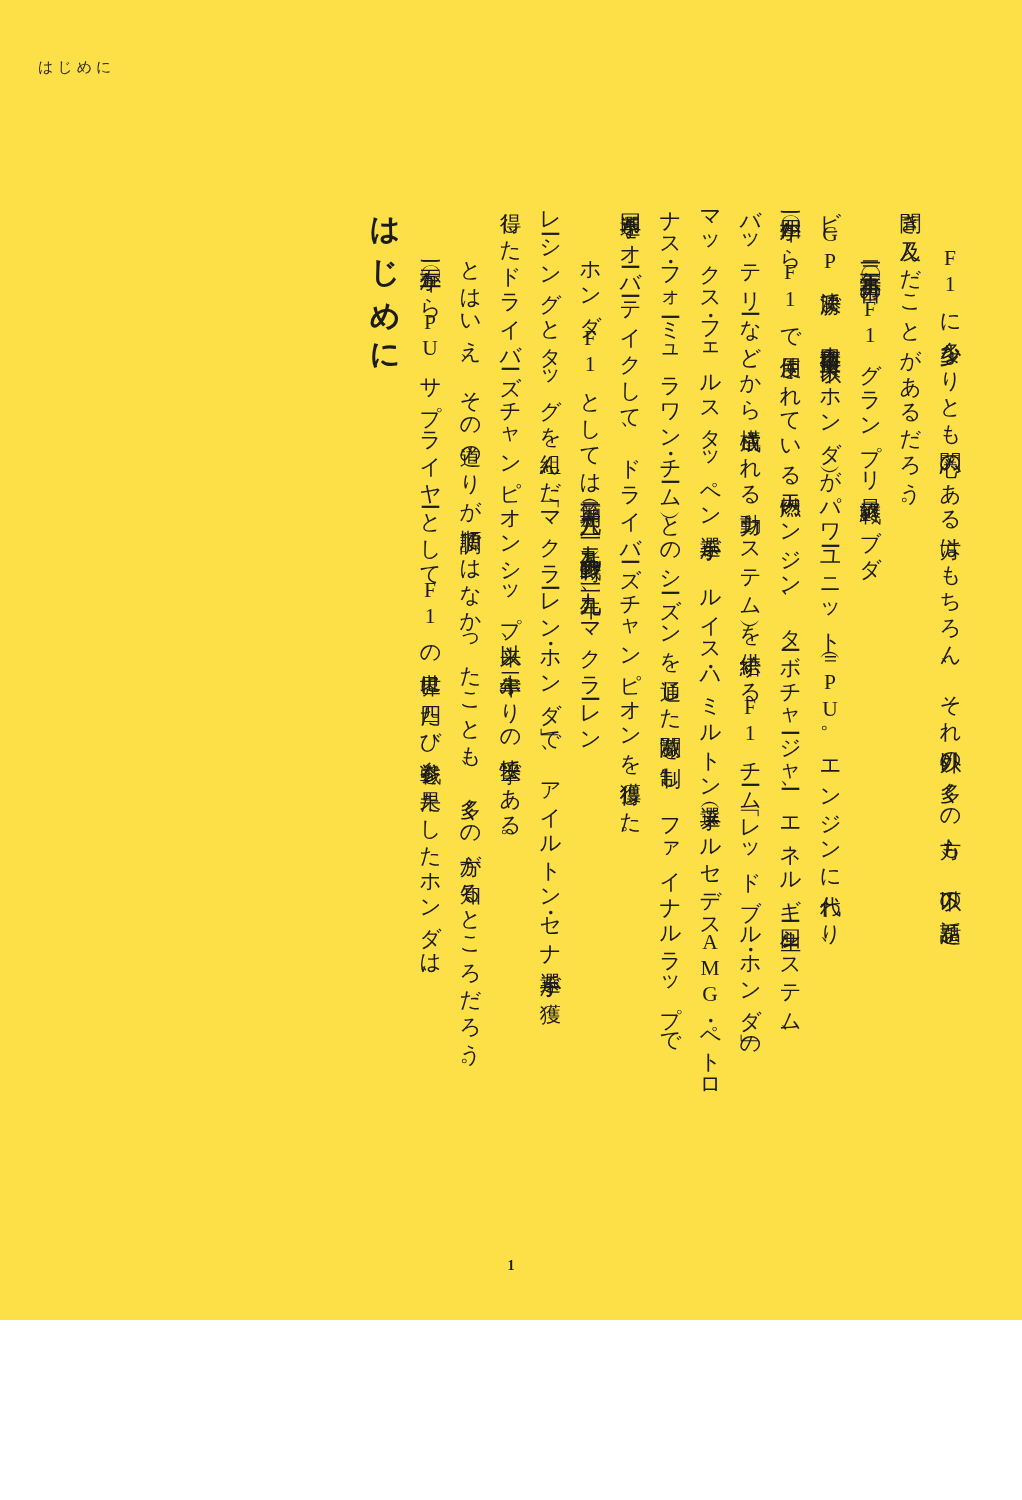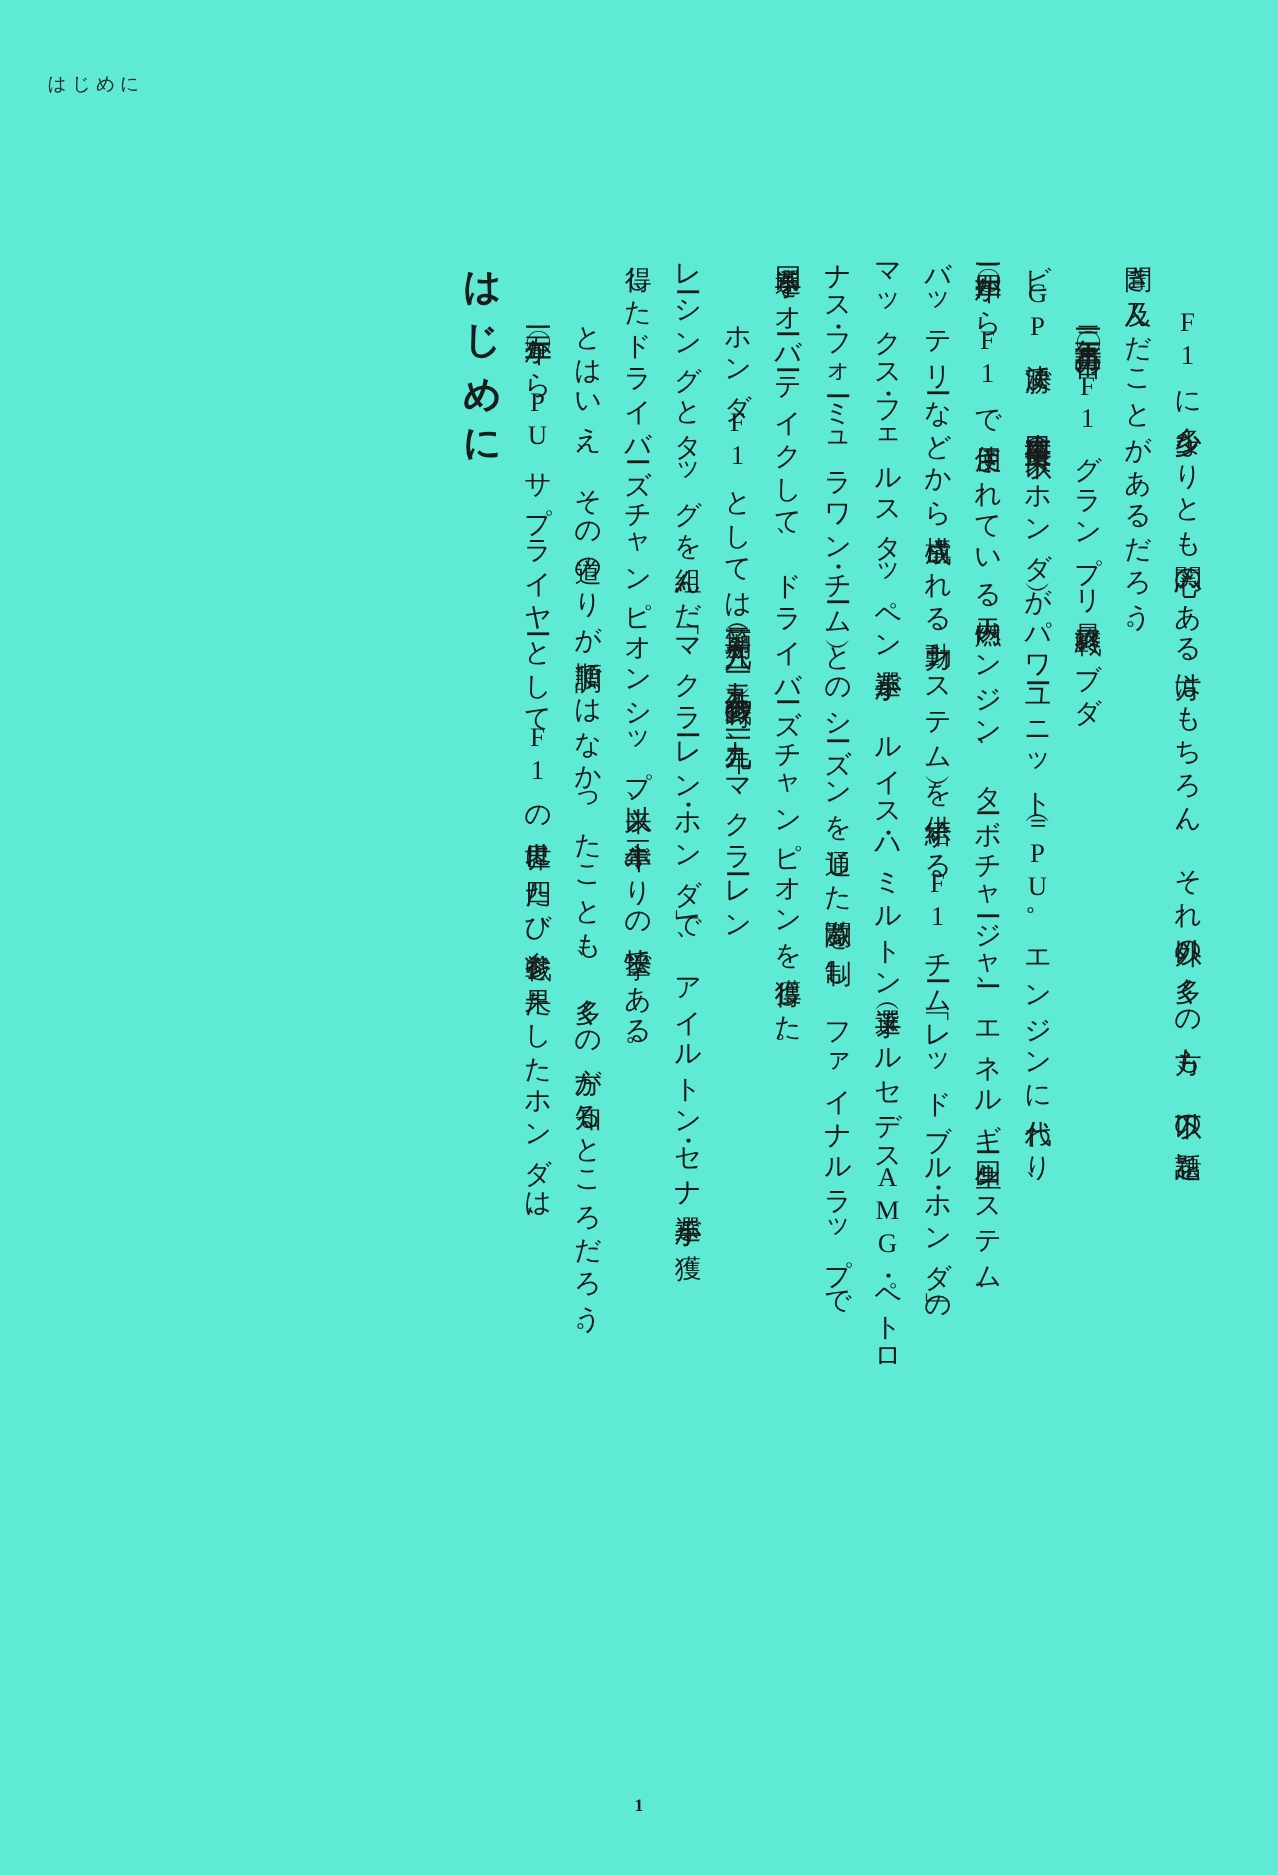--- a/index.html
+++ b/index.html
@@ -7,22 +7,22 @@
     padding: 0;
     background: #ffffff;
   }
   body {
     font-family: "Liberation Serif", "DejaVu Serif", serif;
     color: #1a1a1a;
   }
   .page {
     position: relative;
     width: 1022px;
-    height: 1500px;
-    background: #5eead4;
+    height: 1320px;
+    background: #fde047;
     overflow: hidden;
     box-sizing: border-box;
     text-decoration: underline;
   }
 
   
   .running-header {
     position: absolute;
     top: 58px;
     left: 38px;

